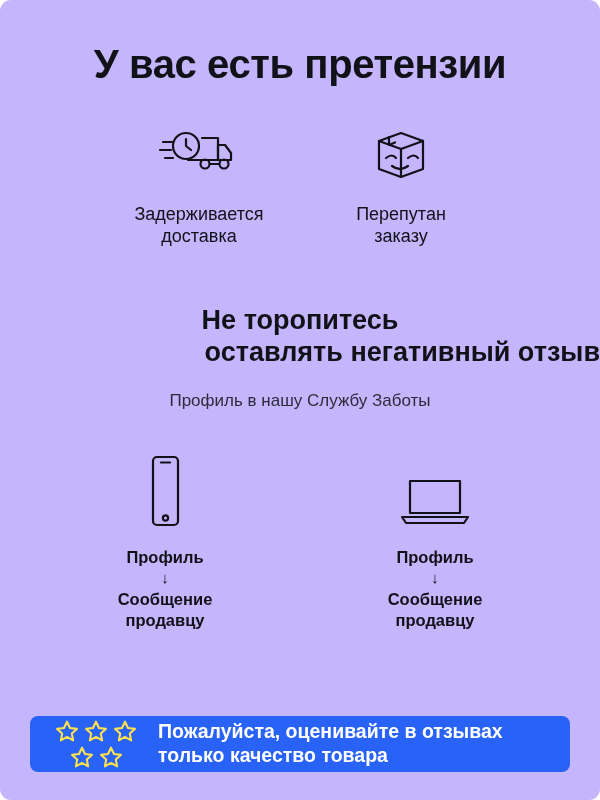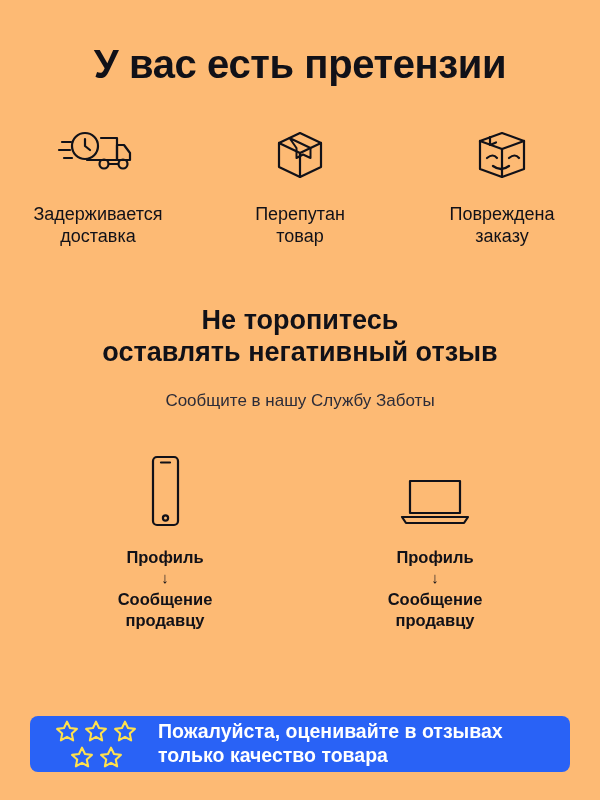--- a/index.html
+++ b/index.html
@@ -6,22 +6,23 @@
   html, body {
     width: 600px;
     height: 800px;
     background: #ffffff;
     font-family: "Liberation Sans", sans-serif;
   }
   .poster {
     position: relative;
     width: 600px;
     height: 800px;
-    background: #fdba74;
+    background: #c4b5fd;
     overflow: hidden;
+    border-radius: 11px;
   }
 
   
   .headline {
     text-align: center;
     padding-top: 42px;
     font-size: 40px;
     font-weight: bold;
     line-height: 1.12;
     color: #111118;
@@ -57,21 +58,21 @@
 
   
   .subhead {
     margin-top: 56px;
     text-align: center;
     font-size: 27px;
     font-weight: bold;
     line-height: 1.2;
     color: #111118;
   }
-  .subhead .l2 { display: block; }
+  .subhead .l2 { display: block; text-align: right; }
 
   .note {
     margin-top: 22px;
     text-align: center;
     font-size: 17px;
     color: #2c2c38;
   }
 
   
   .channels {
@@ -159,65 +160,49 @@
             <path d="M6 16 h9 M3 24 h11 M8 32 h8"></path>
           </g>
         </svg>
       </div>
       <div class="cap">
         <span>Задерживается</span><br>
         <span>доставка</span>
       </div>
     </div>
 
-    <div class="reason">
-      <div class="ico">
-        <svg width="70" height="58" viewBox="0 0 70 58">
-          <g fill="none" stroke="#111118" stroke-width="2.2" stroke-linecap="round" stroke-linejoin="round">
-            <path d="M14 18 L35 8 L56 18 L56 42 L35 52 L14 42 Z"></path>
-            <path d="M14 18 L35 28 L56 18"></path>
-            <path d="M35 28 L35 52"></path>
-            <path d="M24.5 13 L45.5 23 L45.5 33 L38 29.5 L31.5 33 L31.5 23 Z" stroke-width="2"></path>
-          </g>
-        </svg>
-      </div>
-      <div class="cap">
-        <span>Перепутан</span><br>
-        <span>товар</span>
-      </div>
-    </div>
 
     <div class="reason">
       <div class="ico">
         <svg width="74" height="58" viewBox="0 0 74 58">
           <g fill="none" stroke="#111118" stroke-width="2.2" stroke-linecap="round" stroke-linejoin="round">
             <path d="M15 16 L37 8 L59 16 L59 44 L37 52 L15 44 Z"></path>
             <path d="M15 16 L37 24 L59 16"></path>
             <path d="M37 24 L37 52"></path>
             <path d="M25 12 L25 20 L31 17.5"></path>
             <path d="M44 33 q6 -5 10 0"></path>
             <path d="M22 33 q6 -5 10 0"></path>
             <path d="M28 41 q8 6 16 0"></path>
           </g>
         </svg>
       </div>
       <div class="cap">
-        <span>Повреждена</span><br>
+        <span>Перепутан</span><br>
         <span>заказу</span>
       </div>
     </div>
 
   </div>
 
   <div class="subhead">
     <span>Не торопитесь</span>
     <span class="l2">оставлять негативный отзыв</span>
   </div>
 
-  <div class="note">Сообщите в нашу Службу Заботы</div>
+  <div class="note">Профиль в нашу Службу Заботы</div>
 
   <div class="channels">
 
     <div class="channel">
       <div class="ico">
         <svg width="52" height="78" viewBox="0 0 52 78">
           <g fill="none" stroke="#111118" stroke-width="2.2" stroke-linecap="round" stroke-linejoin="round">
             <rect x="14" y="4" width="25" height="68" rx="4"></rect>
             <path d="M22 9.5 h9"></path>
             <circle cx="26.5" cy="65" r="2.6"></circle>

